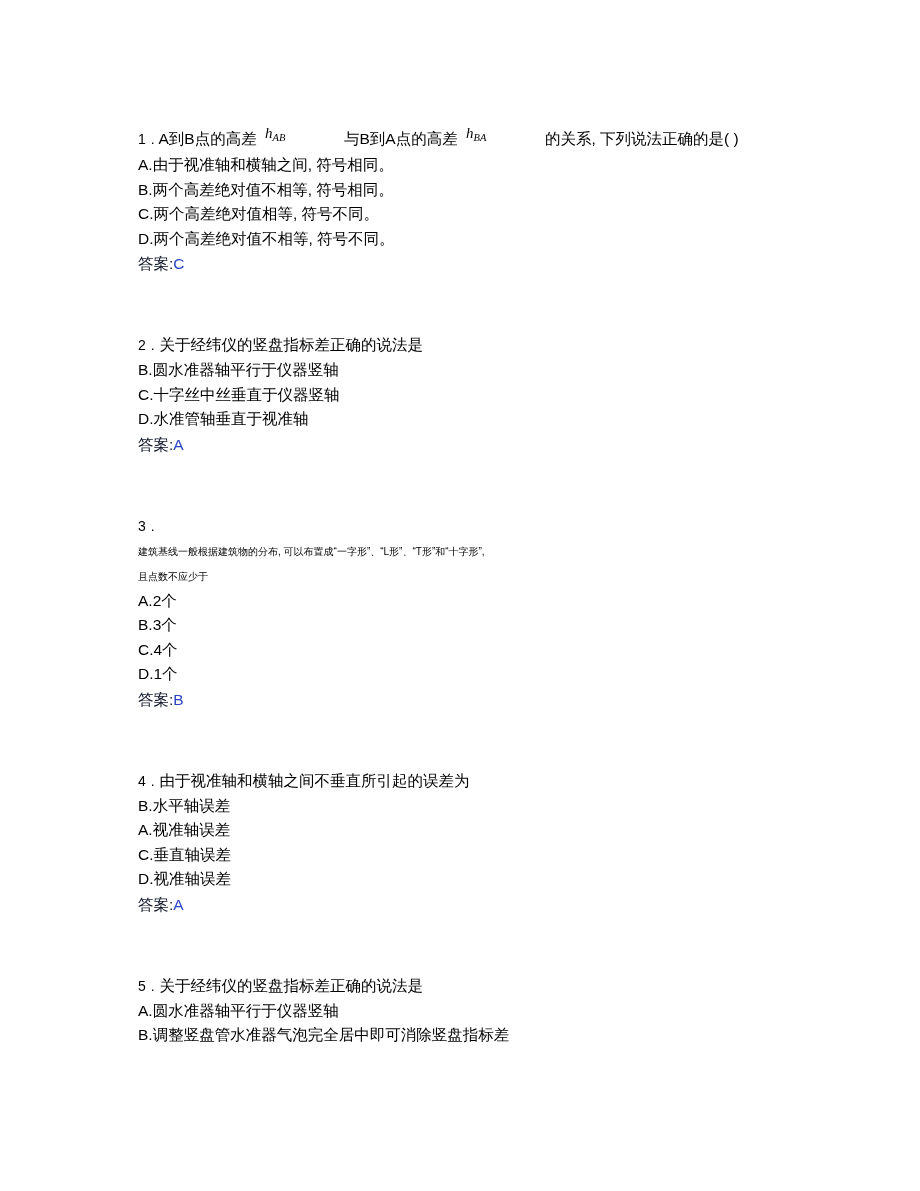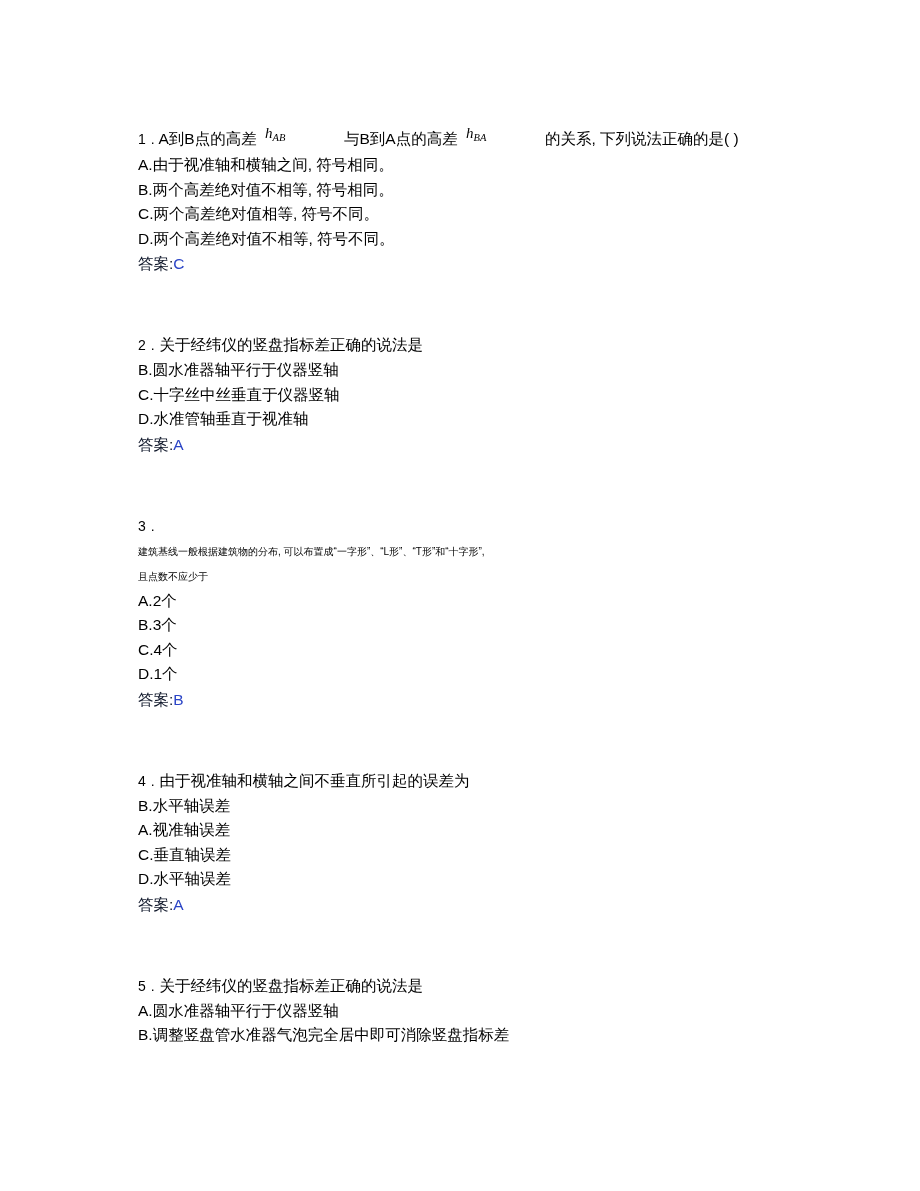--- a/index.html
+++ b/index.html
@@ -127,21 +127,21 @@
   </div>
 
   <div class="q-block">
     <div class="q-stem">
       <span class="q-num">4 .</span>
       <span class="stem-text">由于视准轴和横轴之间</span><span class="b">不垂直</span><span class="stem-text">所引起的误差为</span>
     </div>
     <div class="option">B.水平轴误差</div>
     <div class="option">A.视准轴误差</div>
     <div class="option">C.垂直轴误差</div>
-    <div class="option">D.水平轴误差</div>
+    <div class="option">D.视准轴误差</div>
     <div class="answer"><span class="ans-label">答案:</span><span class="ans-value">A</span></div>
   </div>
 
   <div class="q-block">
     <div class="q-stem">
       <span class="q-num">5 .</span>
       <span class="stem-text">关于经纬仪的竖盘指标差正确的说法是</span>
     </div>
     <div class="option">A.圆水准器轴平行于仪器竖轴</div>
     <div class="option">B.调整竖盘管水准器气泡完全居中即可消除竖盘指标差</div>

